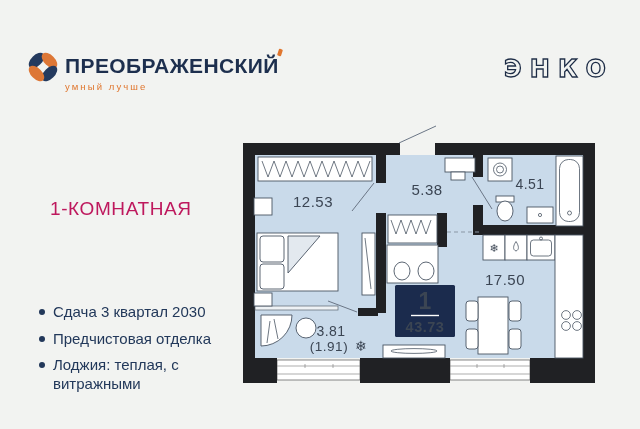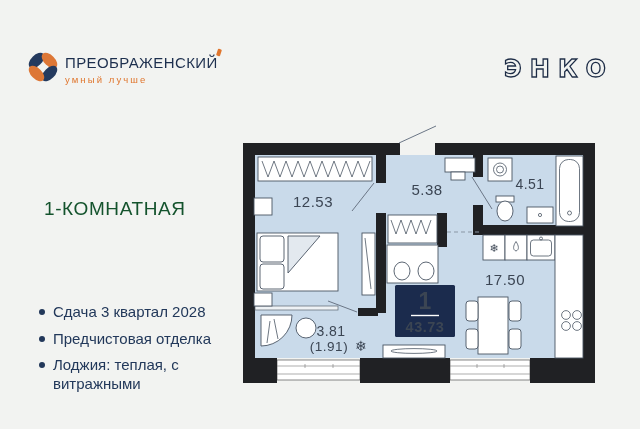--- a/index.html
+++ b/index.html
@@ -4,28 +4,28 @@
 <style>
   html,body{margin:0;padding:0;}
   .page{
     position:relative;width:640px;height:429px;overflow:hidden;
     background:#f2f3f1;font-family:"Liberation Sans",sans-serif;
   }
   
   .brand{position:absolute;left:27px;top:51px;display:flex;align-items:flex-start;}
   .brand-icon{width:32px;height:32px;flex:0 0 auto;}
   .brand-text{margin-left:6px;padding-top:3px;position:relative;}
-  .brand-name{font-size:15px;font-weight:normal;color:#1d2f4e;letter-spacing:.4px;white-space:nowrap;}
+  .brand-name{font-size:21px;font-weight:bold;color:#1d2f4e;letter-spacing:.4px;white-space:nowrap;}
   .brand-accent{position:absolute;right:-3px;top:-2px;width:4px;height:7px;background:#e0762e;border-radius:1px;transform:rotate(18deg);}
   .brand-tagline{font-size:9.5px;color:#e0762e;letter-spacing:2.1px;margin-top:3px;}
   .enko{position:absolute;left:502px;top:56px;}
   
   .area-title{position:absolute;left:33px;top:140px;font-size:43px;font-weight:bold;color:#1d2f4e;letter-spacing:-0.5px;white-space:nowrap;}
   .area-title sup{font-size:24px;position:relative;top:2px;vertical-align:top;line-height:1;}
-  .room-type{position:absolute;left:44px;top:198px;font-size:19px;color:#14532d;letter-spacing:.6px;}
+  .room-type{position:absolute;left:50px;top:198px;font-size:19px;color:#be185d;letter-spacing:.6px;}
   .features{position:absolute;left:36px;top:303px;width:202px;list-style:none;margin:0;padding:0;}
   .features li{position:relative;padding-left:17px;margin-bottom:8px;font-size:15px;line-height:18.5px;color:#22385a;}
   .features li::before{content:'';position:absolute;left:3px;top:6px;width:6px;height:6px;border-radius:50%;background:#22385a;}
   
   .plan{position:absolute;left:240px;top:125px;width:360px;height:275px;}
   .plan text{font-family:"Liberation Sans",sans-serif;fill:#3b4553;}
   .wall{fill:#202124;}
   .furn{fill:#ffffff;stroke:#4a5563;stroke-width:0.9;}
   .furnthin{fill:none;stroke:#4a5563;stroke-width:0.8;}
   .swing{stroke:#6b7686;stroke-width:1;fill:none;}
@@ -49,21 +49,21 @@
     </div>
   </div>
 
   <svg class="enko" width="114" height="28" viewBox="0 0 114 28">
     <text x="2" y="21" style="font:700 24px 'DejaVu Sans',sans-serif;fill:none;stroke:#1c2b45;stroke-width:1.3;letter-spacing:6px;" textLength="108">ЭНКО</text>
   </svg>
 
   <div class="room-type">1-КОМНАТНАЯ</div>
 
   <ul class="features">
-    <li><span>Сдача 3 квартал 2028</span></li>
+    <li><span>Сдача 3 квартал 2030</span></li>
     <li><span>Предчистовая отделка</span></li>
     <li><span>Лоджия: теплая, с витражными</span></li>
   </ul>
 
   <svg class="plan" viewBox="0 0 360 275">
 
     <rect x="15" y="30" width="328" height="203" fill="#c9daea"></rect>
 
     <g>
       <rect x="37" y="235" width="83" height="20" fill="#ffffff" stroke="#555" stroke-width="0.7"></rect>

